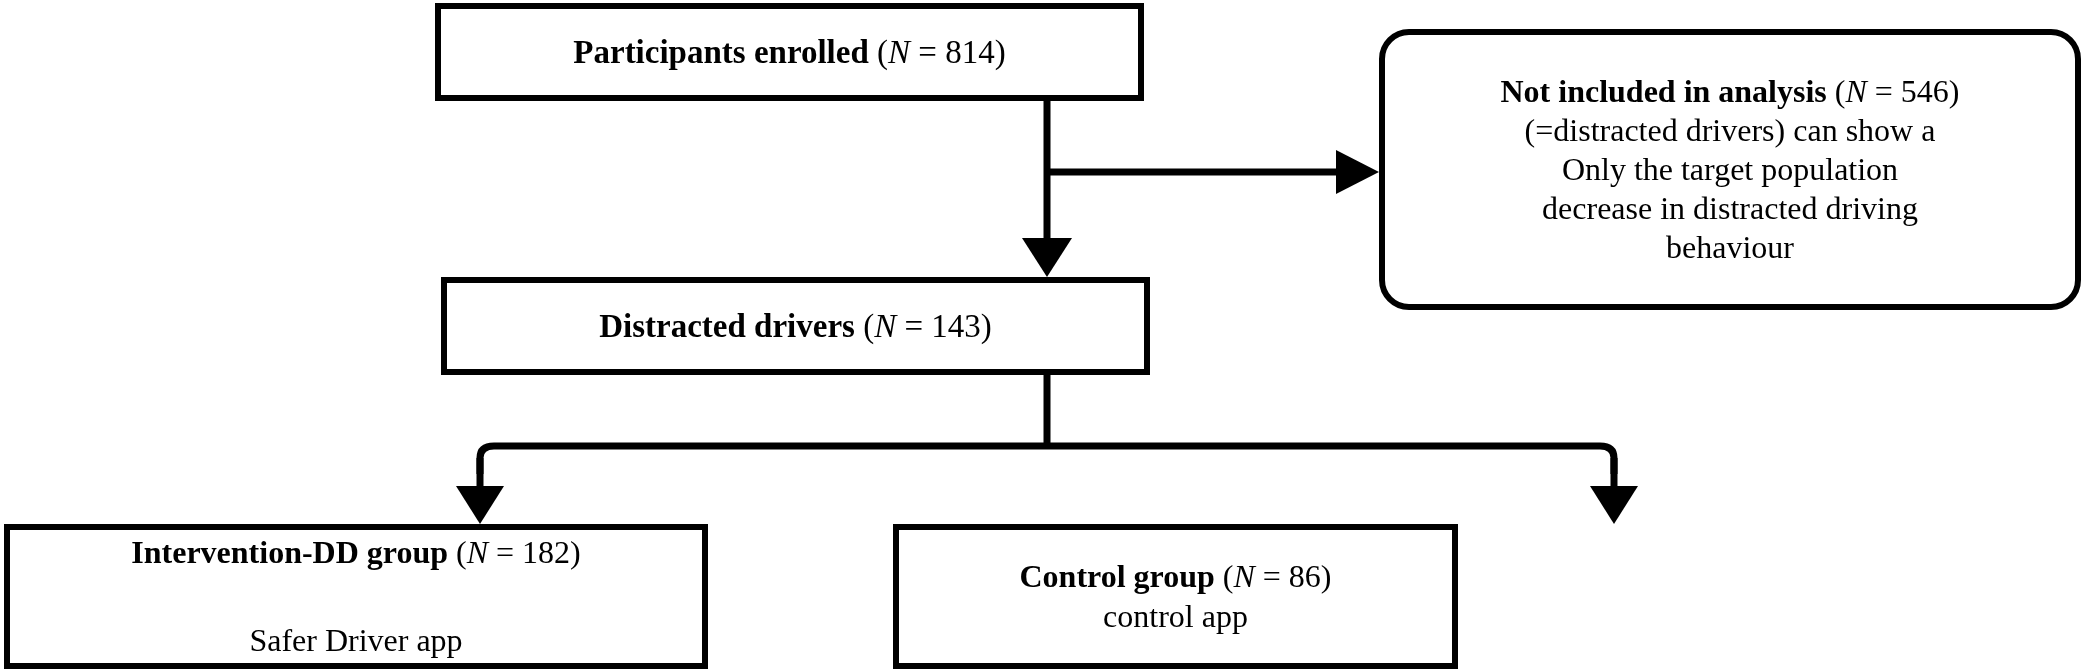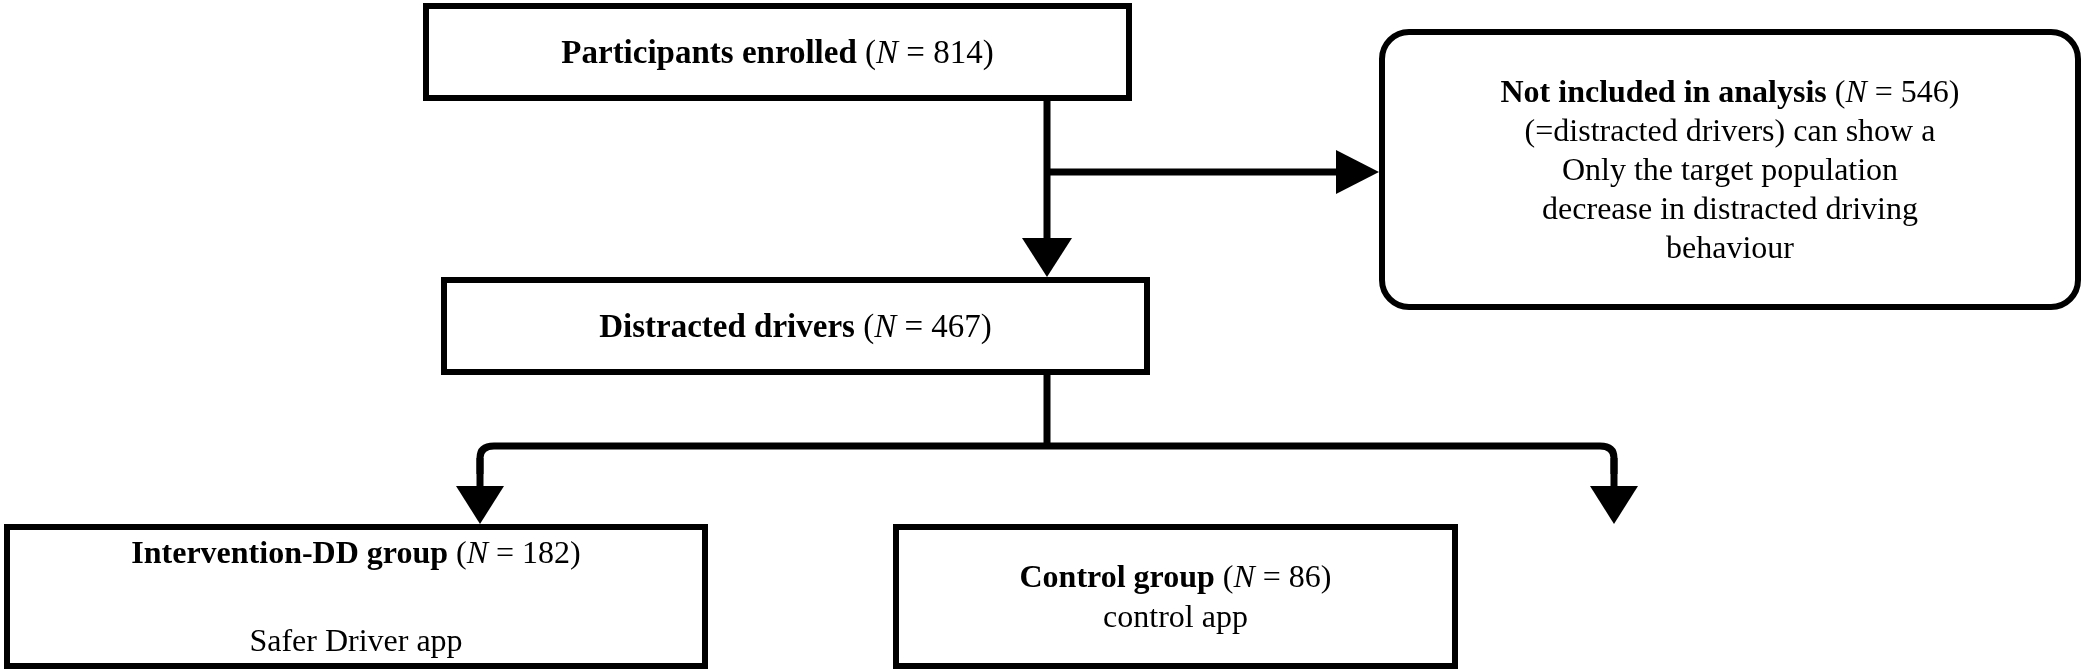--- a/index.html
+++ b/index.html
@@ -38,21 +38,21 @@
   .line{
     display:block;
     white-space:nowrap;
     font-size:33px;
   }
   .line.plain{ font-weight:400; }
   .n-italic{ font-style:italic; font-weight:400; }
   .paren{ font-weight:400; font-style:normal; }
 
   
-  #node-enrolled{ left:423px; top:3px;   width:709px; height:98px; }
+  #node-enrolled{ left:435px; top:3px;   width:709px; height:98px; }
   #node-excluded{ left:1379px; top:29px; width:702px; height:281px;border-radius:30px; }
   #node-distracted{ left:441px; top:277px; width:709px; height:98px; }
   #node-intervention{ left:4px;  top:524px; width:704px; height:145px;gap:48px; }
   #node-control{ left:893px; top:524px; width:565px; height:145px; }
 
   #node-excluded .line,
   #node-intervention .line,
   #node-control .line{ font-size:32px; }
 </style>
 </head>
@@ -88,21 +88,21 @@
 
   <div class="node" id="node-excluded">
     <span class="line"><span style="font-weight:700">Not included in analysis</span><span class="paren"> (</span><span class="n-italic">N</span><span class="paren"> = </span><span class="paren">546</span><span class="paren">)</span></span>
     <span class="line plain">(=distracted drivers) can show a</span>
     <span class="line plain">Only the target population</span>
     <span class="line plain">decrease in distracted driving</span>
     <span class="line plain">behaviour</span>
   </div>
 
   <div class="node" id="node-distracted">
-    <span class="line"><span style="font-weight:700">Distracted drivers</span><span class="paren"> (</span><span class="n-italic">N</span><span class="paren"> = </span><span class="paren">467</span><span class="paren">)</span></span>
+    <span class="line"><span style="font-weight:700">Distracted drivers</span><span class="paren"> (</span><span class="n-italic">N</span><span class="paren"> = </span><span class="paren">143</span><span class="paren">)</span></span>
   </div>
 
   <div class="node" id="node-intervention">
     <span class="line"><span style="font-weight:700">Intervention-DD group</span><span class="paren"> (</span><span class="n-italic">N</span><span class="paren"> = </span><span class="paren">182</span><span class="paren">)</span></span>
     <span class="line plain">Safer Driver app</span>
   </div>
 
   <div class="node" id="node-control">
     <span class="line"><span style="font-weight:700">Control group</span><span class="paren"> (</span><span class="n-italic">N</span><span class="paren"> = </span><span class="paren">86</span><span class="paren">)</span></span>
     <span class="line plain">control app</span>

